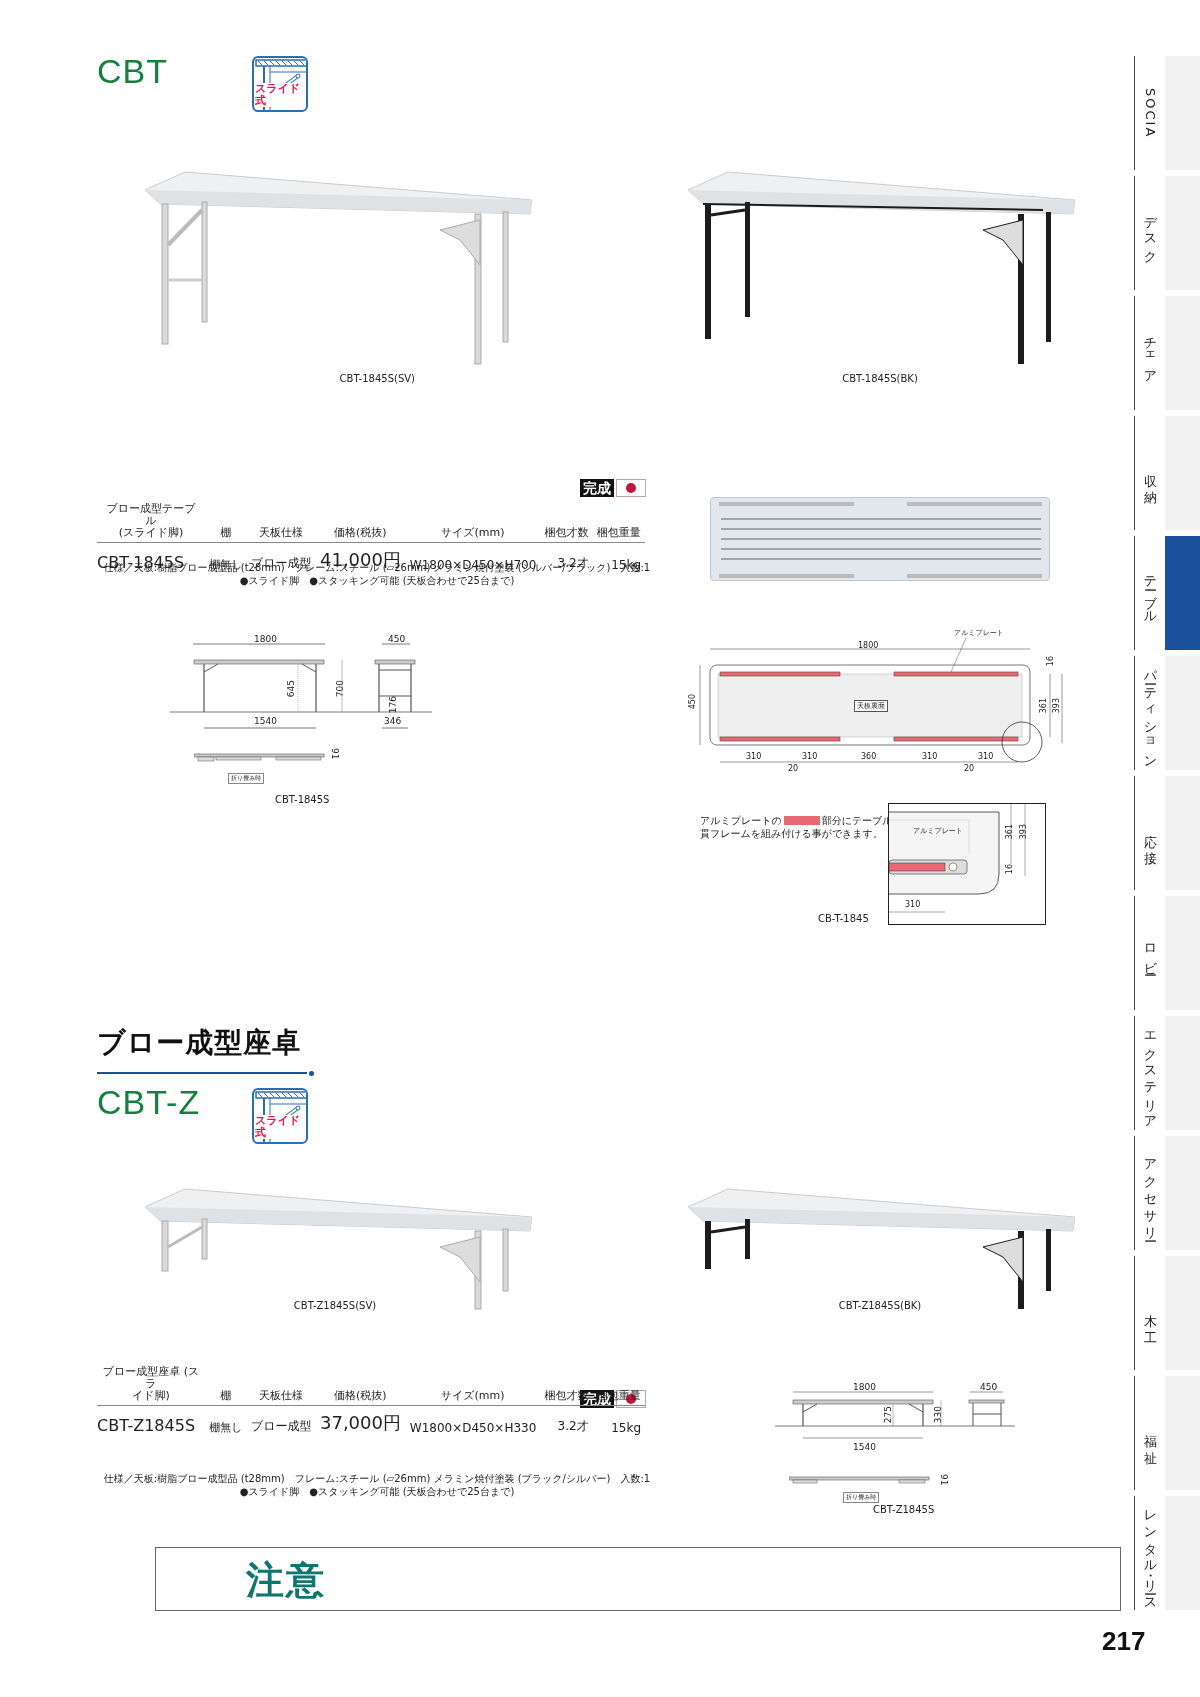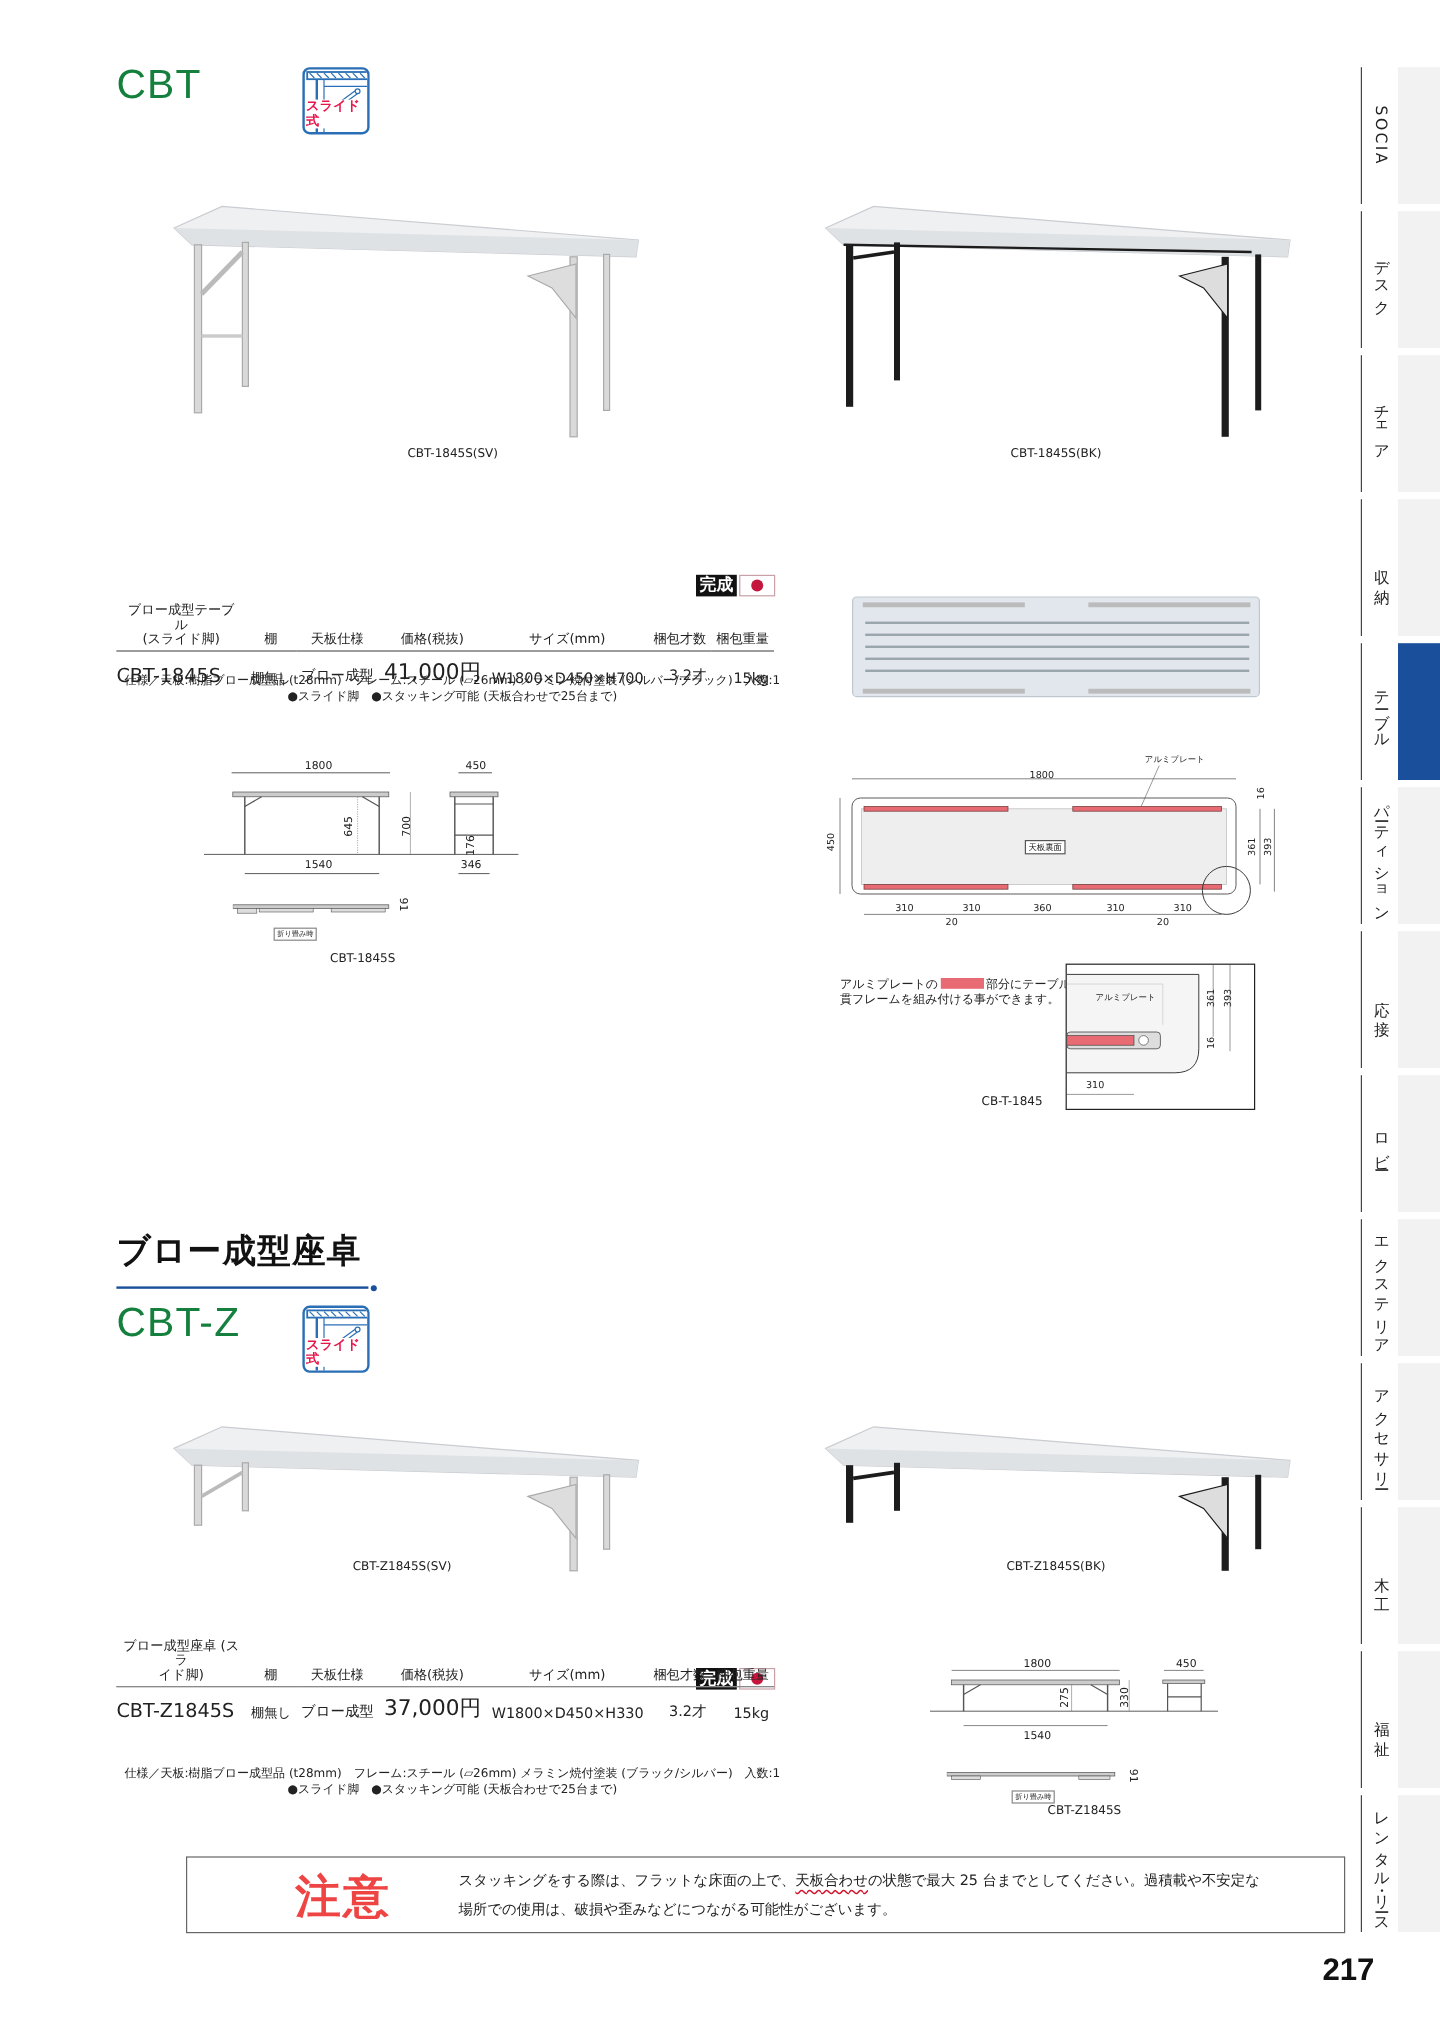--- a/index.html
+++ b/index.html
@@ -27,21 +27,21 @@
   table.spec td { text-align: right; padding: 5px 4px 0; white-space: nowrap; vertical-align: bottom; }
   table.spec td.model { font-size: 16px; text-align: left; padding-left: 0; }
   table.spec td.price { font-size: 18px; }
   table.spec td.small { font-size: 12px; }
 
   .spec-notes { font-size: 10px; line-height: 13px; color: #222; text-align: center; }
 
   .dim-text { font-size: 9px; color: #222; }
 
   .caution-box { border: 1.5px solid #666; background: #fff; }
-  .caution-title { font-size: 38px; font-weight: bold; color: #ef4444; letter-spacing: 2px; }
+  .caution-title { font-size: 38px; font-weight: bold; color: #0f766e; letter-spacing: 2px; }
   .caution-text { font-size: 12px; color: #222; line-height: 24px; }
   .wavy { text-decoration: underline wavy #d2172e; text-underline-offset: 3px; }
 
   .side-tab { position: absolute; left: 1134px; width: 66px; display: flex; }
   .side-tab .rule { width: 1px; background: #444; }
   .side-tab .label { width: 30px; display: flex; align-items: center; justify-content: center; writing-mode: vertical-rl; font-size: 13px; color: #222; letter-spacing: 2px; }
   .side-tab .fill { flex: 1; background: #f2f2f2; }
   .side-tab.active .fill { background: #1a4f9c; }
 
   .page-number { font-family: "Liberation Sans", sans-serif; font-size: 26px; font-weight: bold; color: #111; }
@@ -360,24 +360,20 @@
     <rect x="4" y="4" width="24" height="3" fill="#ddd" stroke="#555" stroke-width="0.5"></rect>
     <rect x="110" y="4" width="26" height="3" fill="#ddd" stroke="#555" stroke-width="0.5"></rect>
   </svg>
   <span class="abs dim-text" style="left:164px;top:92px;writing-mode:vertical-rl;">91</span>
   <span class="abs" style="left:68px;top:110px;font-size:6px;border:1px solid #888;padding:0 2px;">折り畳み時</span>
   <span class="abs dim-text" style="left:98px;top:122px;font-size:10px;">CBT-Z1845S</span>
 </div>
 
 <div class="abs caution-box" style="left:155px;top:1547px;width:966px;height:64px;">
   <div class="abs caution-title" style="left:90px;top:7px;">注意</div>
-  <div class="abs caution-text" style="left:226px;top:7px;width:720px;">
-    <div><span>スタッキングをする際は、フラットな床面の上で、</span><span class="wavy">天板合わせ</span><span>の状態で最大 25 台までとしてください。過積載や不安定な</span></div>
-    <div>場所での使用は、破損や歪みなどにつながる可能性がございます。</div>
-  </div>
 </div>
 
 <div class="side-tab" style="top:56px;height:114px;">
   <div class="rule"></div>
     <div class="label">SOCIA</div>
     <div class="fill"></div>
 </div>
 <div class="side-tab" style="top:176px;height:114px;">
   <div class="rule"></div>
     <div class="label">デスク</div>

